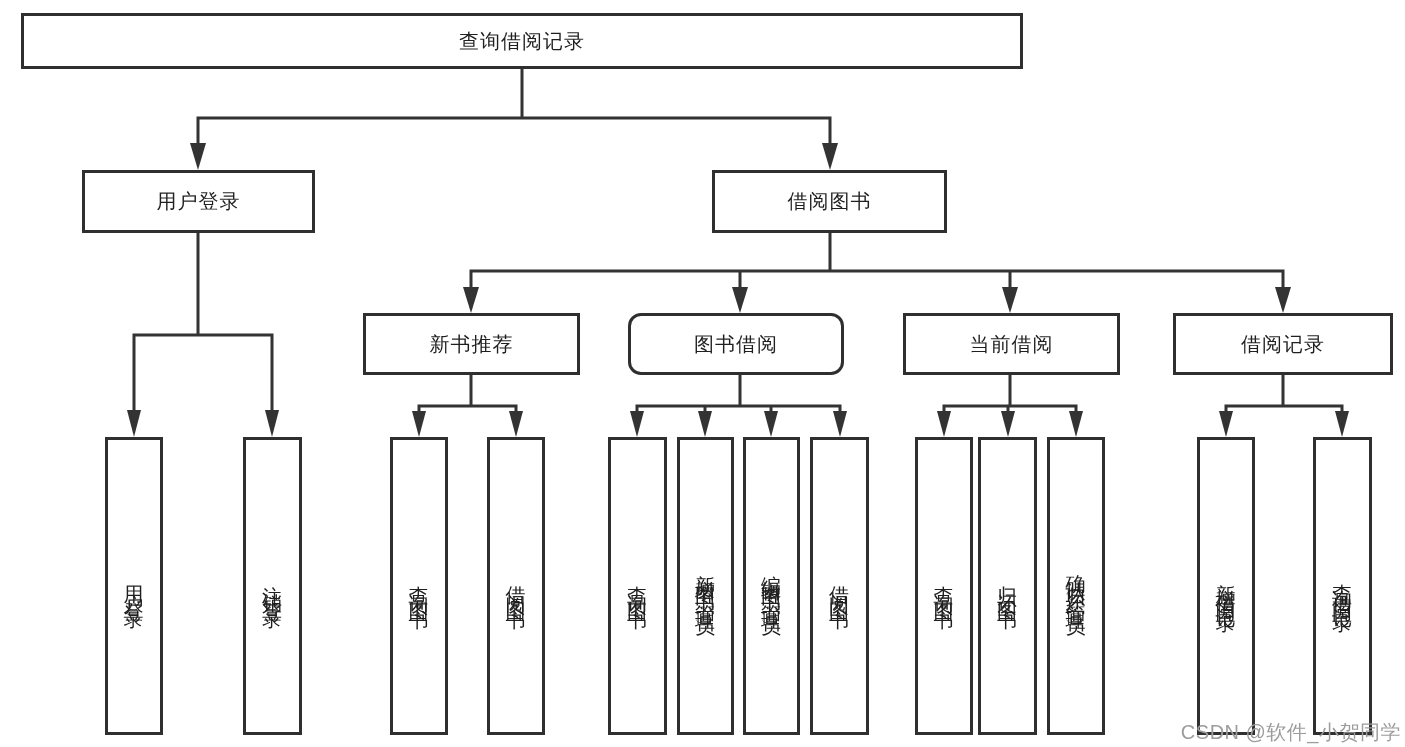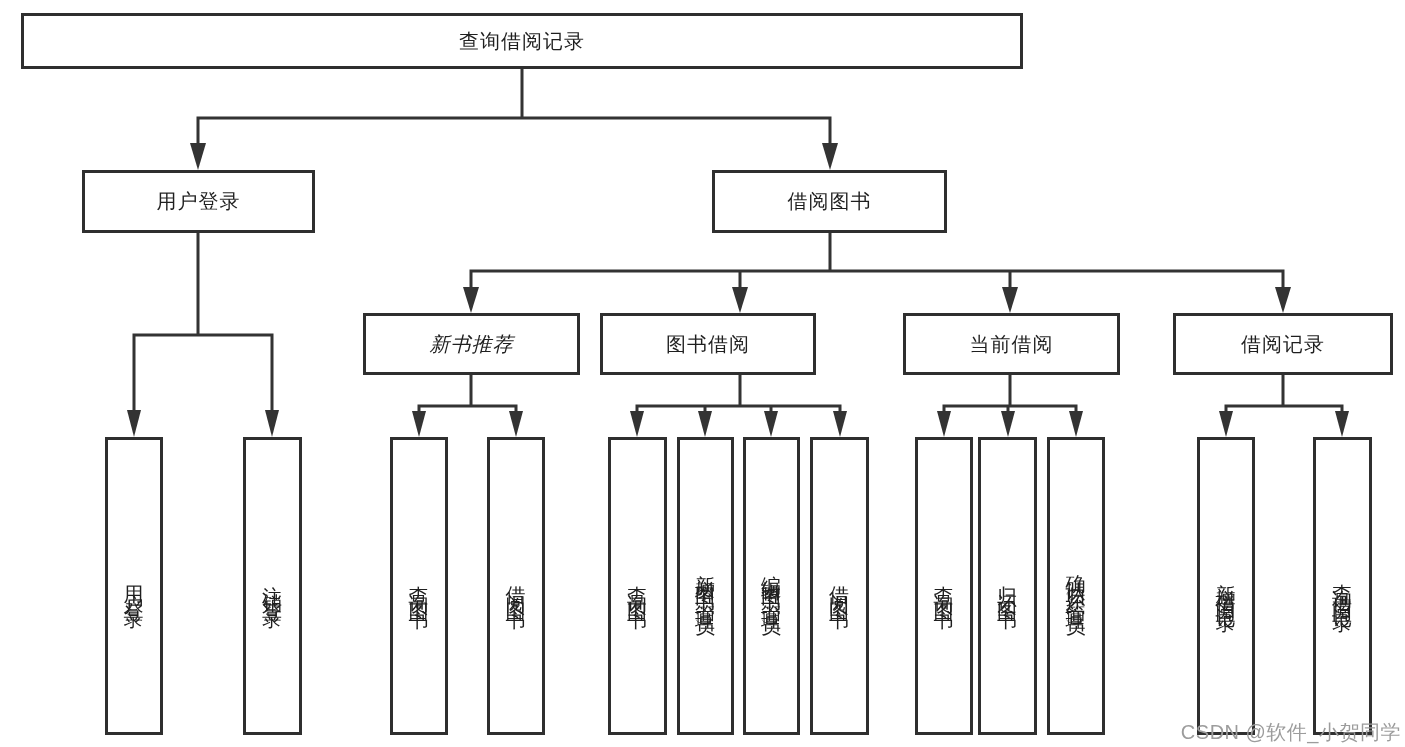--- a/index.html
+++ b/index.html
@@ -110,24 +110,24 @@
     <span class="hlabel">查询借阅记录</span>
   </div>
 
   <div class="node" style="left:82px; top:170px; width:233px; height:63px;">
     <span class="hlabel">用户登录</span>
   </div>
   <div class="node" style="left:712px; top:170px; width:235px; height:63px;">
     <span class="hlabel">借阅图书</span>
   </div>
 
-  <div class="node" style="left:363px; top:313px; width:217px; height:62px;font-style:italic;">
+  <div class="node" style="left:363px; top:313px; width:217px; height:62px;">
     <span class="hlabel">新书推荐</span>
   </div>
-  <div class="node" style="left:600px; top:313px; width:216px; height:62px;">
+  <div class="node" style="left:628px; top:313px; width:216px; height:62px;border-radius:13px;">
     <span class="hlabel">图书借阅</span>
   </div>
   <div class="node" style="left:1173px; top:313px; width:220px; height:62px;">
     <span class="hlabel">借阅记录</span>
   </div>
   <div class="node" style="left:903px; top:313px; width:217px; height:62px;">
     <span class="hlabel">当前借阅</span>
   </div>
 
   <div class="node leaf" style="left:105px; top:437px; width:58px; height:298px;">

